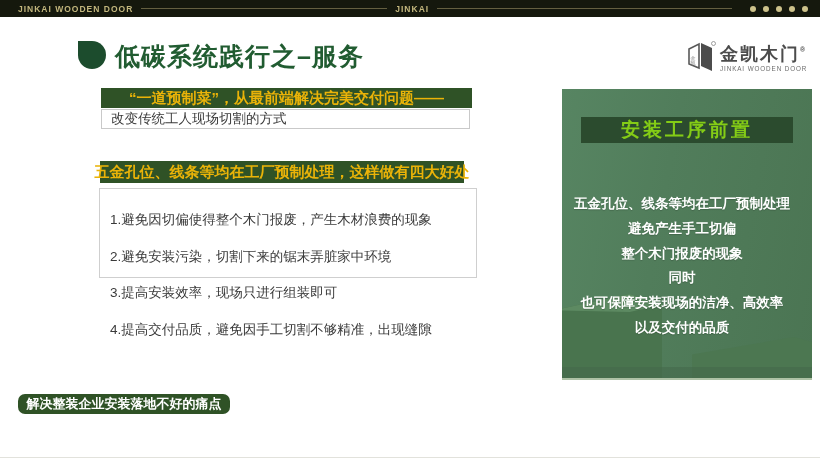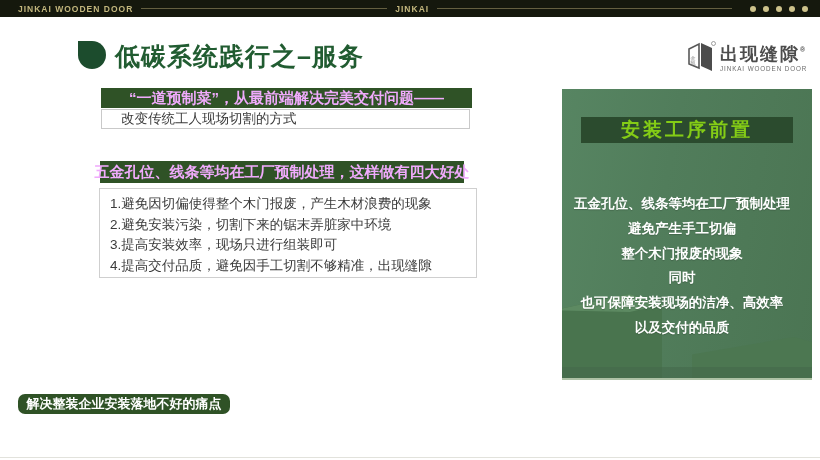--- a/index.html
+++ b/index.html
@@ -26,30 +26,30 @@
   
   .logo{position:absolute;left:686px;top:40px;display:flex;align-items:flex-start;}
   .logo svg{display:block;}
   .logo-text{margin-left:4px;}
   .logo-cn{font-size:18px;font-weight:bold;color:#4c4c4c;letter-spacing:2px;line-height:20px;white-space:nowrap;}
   .logo-cn sup{font-size:7px;vertical-align:8px;letter-spacing:0;}
   .logo-en{font-size:6.3px;color:#6b6b6b;letter-spacing:0.9px;margin-top:1px;white-space:nowrap;}
   .logo-mini{position:absolute;left:689px;top:56px;font-size:5px;color:#777;line-height:5px;width:8px;text-align:center;}
 
   
-  .banner{position:absolute;background:#2f5226;color:#f0abfc;font-weight:bold;
+  .banner{position:absolute;background:#2f5226;color:#eab308;font-weight:bold;
           display:flex;align-items:center;justify-content:center;white-space:nowrap;}
   .banner1{left:101px;top:88px;width:371px;height:20px;font-size:15px;}
   .banner2{left:100px;top:161px;width:364px;height:22px;font-size:15px;}
   .notebox{position:absolute;left:101px;top:109px;width:369px;height:20px;background:#fff;
-           border:1px solid #c9c9c9;display:flex;align-items:center;padding-left:19px;
+           border:1px solid #c9c9c9;display:flex;align-items:center;padding-left:9px;
            font-size:13.5px;color:#3a3a3a;white-space:nowrap;box-sizing:border-box;}
   .listbox{position:absolute;left:99px;top:188px;width:378px;height:90px;background:#fff;
            border:1px solid #cfcfcf;box-sizing:border-box;padding:5px 0 0 10px;}
-  .benefit-line{font-size:13.5px;color:#3a3a3a;line-height:20.5px;white-space:nowrap;}
+  .benefit-line{font-size:13.5px;color:#3a3a3a;line-height:20.5px;white-space:nowrap;margin-top:16px;}
   .badge{position:absolute;left:18px;top:394px;width:212px;height:20px;background:#2f5226;
          color:#fff;font-size:13px;font-weight:bold;display:flex;align-items:center;
          justify-content:center;white-space:nowrap;border-radius:7px;}
 
   
   .panel{position:absolute;left:562px;top:89px;width:250px;height:291px;
          background:linear-gradient(100deg,#578562 0%,#517d5b 40%,#4b7553 100%);
          border-bottom:2px solid #aec2a6;box-sizing:border-box;overflow:hidden;}
   .stone{position:absolute;background:#486f4b;}
   .stone1{left:-8px;top:205px;width:108px;height:90px;background:#49744e;
@@ -97,21 +97,21 @@
 
   <div class="logo">
     <span>
       <svg width="30" height="32" viewBox="0 0 30 32">
         <polygon points="3,9 13,4 13,28 3,24" fill="none" stroke="#595959" stroke-width="1.6"></polygon>
         <polygon points="15,3 26,8 26,31 15,26" fill="#4c4c4c"></polygon>
         <circle cx="27.5" cy="3.5" r="2" fill="none" stroke="#7a7a7a" stroke-width="0.7"></circle>
       </svg>
     </span>
     <span class="logo-text">
-      <span class="logo-cn"><span>出现缝隙</span><sup>®</sup></span>
+      <span class="logo-cn"><span>金凯木门</span><sup>®</sup></span>
       <div class="logo-en">JINKAI WOODEN DOOR</div>
     </span>
   </div>
   <div class="logo-mini">金凯</div>
 
   <div class="banner banner1">“一道预制菜”，从最前端解决完美交付问题——</div>
   <div class="notebox">改变传统工人现场切割的方式</div>
   <div class="banner banner2">五金孔位、线条等均在工厂预制处理，这样做有四大好处</div>
   <div class="listbox">
       <div class="benefit-line">1.避免因切偏使得整个木门报废，产生木材浪费的现象</div>

